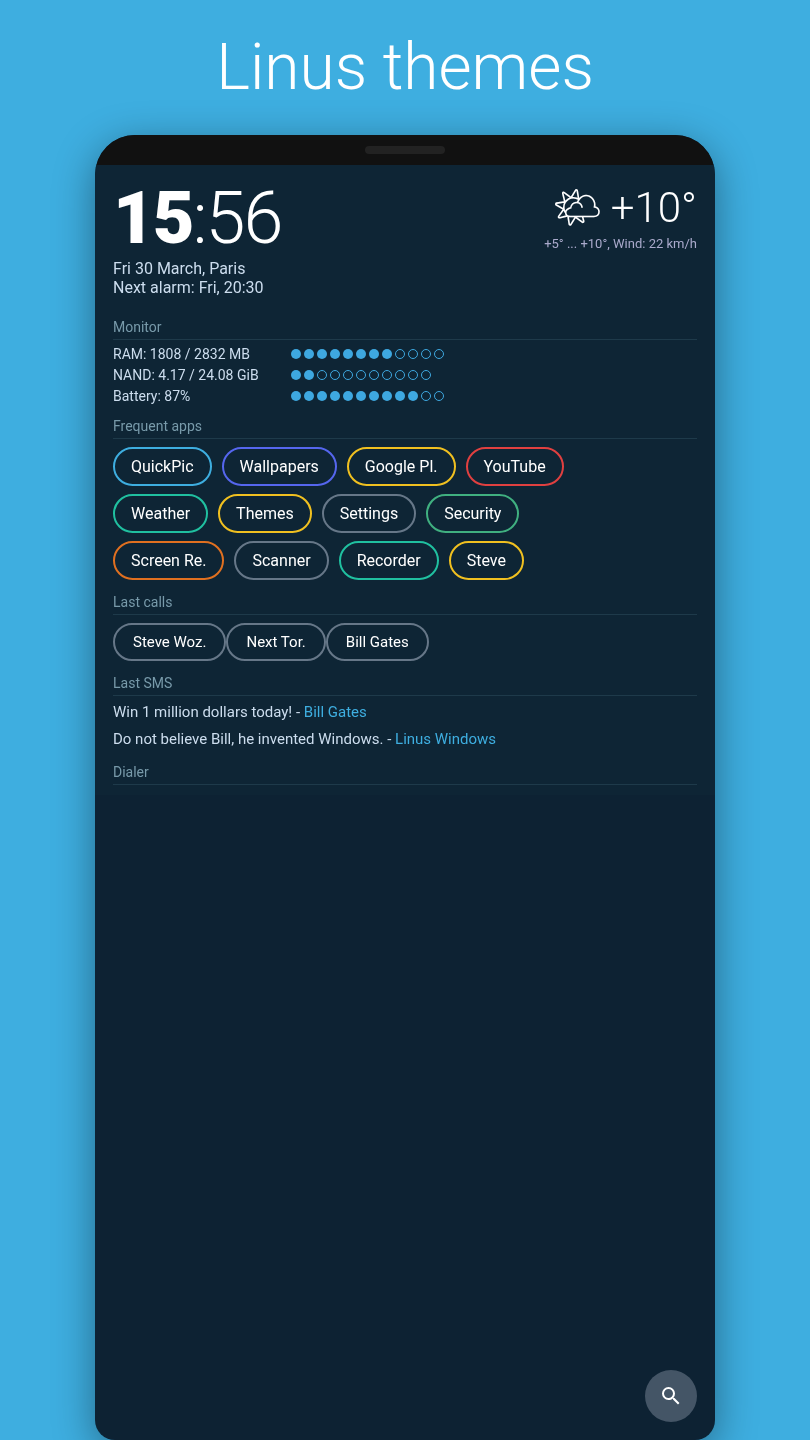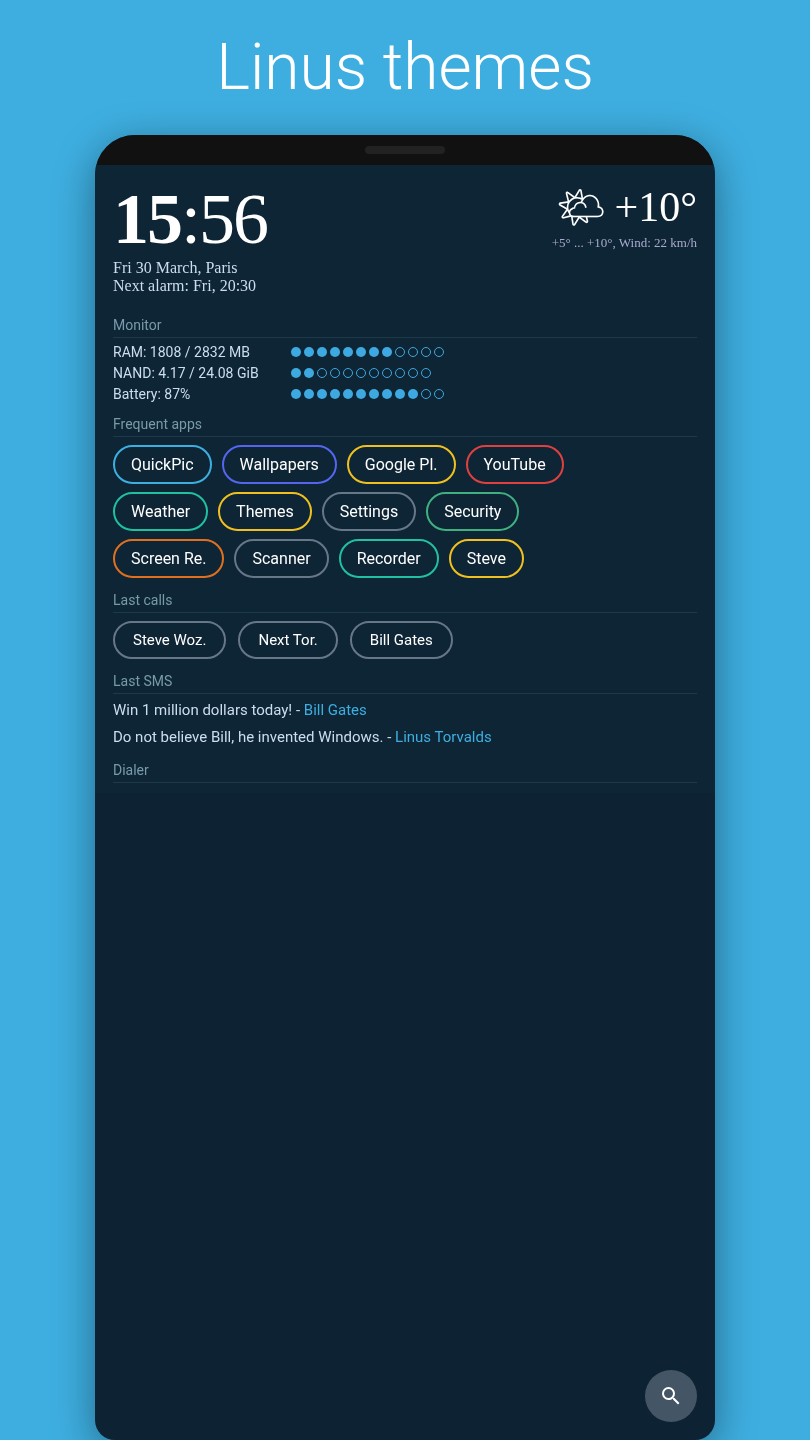--- a/index.html
+++ b/index.html
@@ -54,21 +54,20 @@
       padding: 18px 18px 10px 18px;
       color: white;
     }
 
     
     .clock-weather-row {
       display: flex;
       align-items: flex-start;
       justify-content: space-between;
       margin-bottom: 22px;
-      font-family: Liberation Serif, serif;
     }
 
     .clock-area {}
     .clock-time {
       font-size: 72px;
       font-weight: 700;
       color: white;
       line-height: 1;
       letter-spacing: -2px;
     }
@@ -167,21 +166,20 @@
     .chip-yellow { border-color: #f0c020; }
     .chip-red { border-color: #e04040; }
     .chip-teal { border-color: #20c0a0; }
     .chip-orange { border-color: #e07020; }
     .chip-gray { border-color: #667788; }
     .chip-green { border-color: #40b080; }
 
     
     .calls-row {
       display: flex;
-      gap: 12px;
       margin-top: 8px;
     }
     .call-chip {
       border: 2px solid #667788;
       border-radius: 24px;
       padding: 8px 18px;
       font-size: 15px;
       color: white;
     }
 
@@ -330,21 +328,21 @@
     <div class="section-label">Last calls</div>
     <div class="calls-row" id="calls-row">
         <div class="call-chip">Steve Woz.</div>
         <div class="call-chip">Next Tor.</div>
         <div class="call-chip">Bill Gates</div>
       </div>
 
     <div class="section-label">Last SMS</div>
     <div id="sms-list">
         <div class="sms-item">Win 1 million dollars today! - <span class="sms-author">Bill Gates</span></div>
-        <div class="sms-item">Do not believe Bill, he invented Windows. - <span class="sms-author">Linus Torvalds</span></div>
+        <div class="sms-item">Do not believe Bill, he invented Windows. - <span class="sms-author">Linus Windows</span></div>
       </div>
 
     <div class="dialer-label">Dialer</div>
 
     <div class="search-fab">
       <svg viewBox="0 0 24 24">
         <path d="M15.5 14h-.79l-.28-.27A6.5 6.5 0 0 0 16 9.5 6.5 6.5 0 1 0 9.5 16c1.61 0 3.09-.59 4.23-1.57l.27.28v.79l5 4.99L20.49 19l-4.99-5zm-6 0C7.01 14 5 11.99 5 9.5S7.01 5 9.5 5 14 7.01 14 9.5 11.99 14 9.5 14z"></path>
       </svg>
     </div>
 

